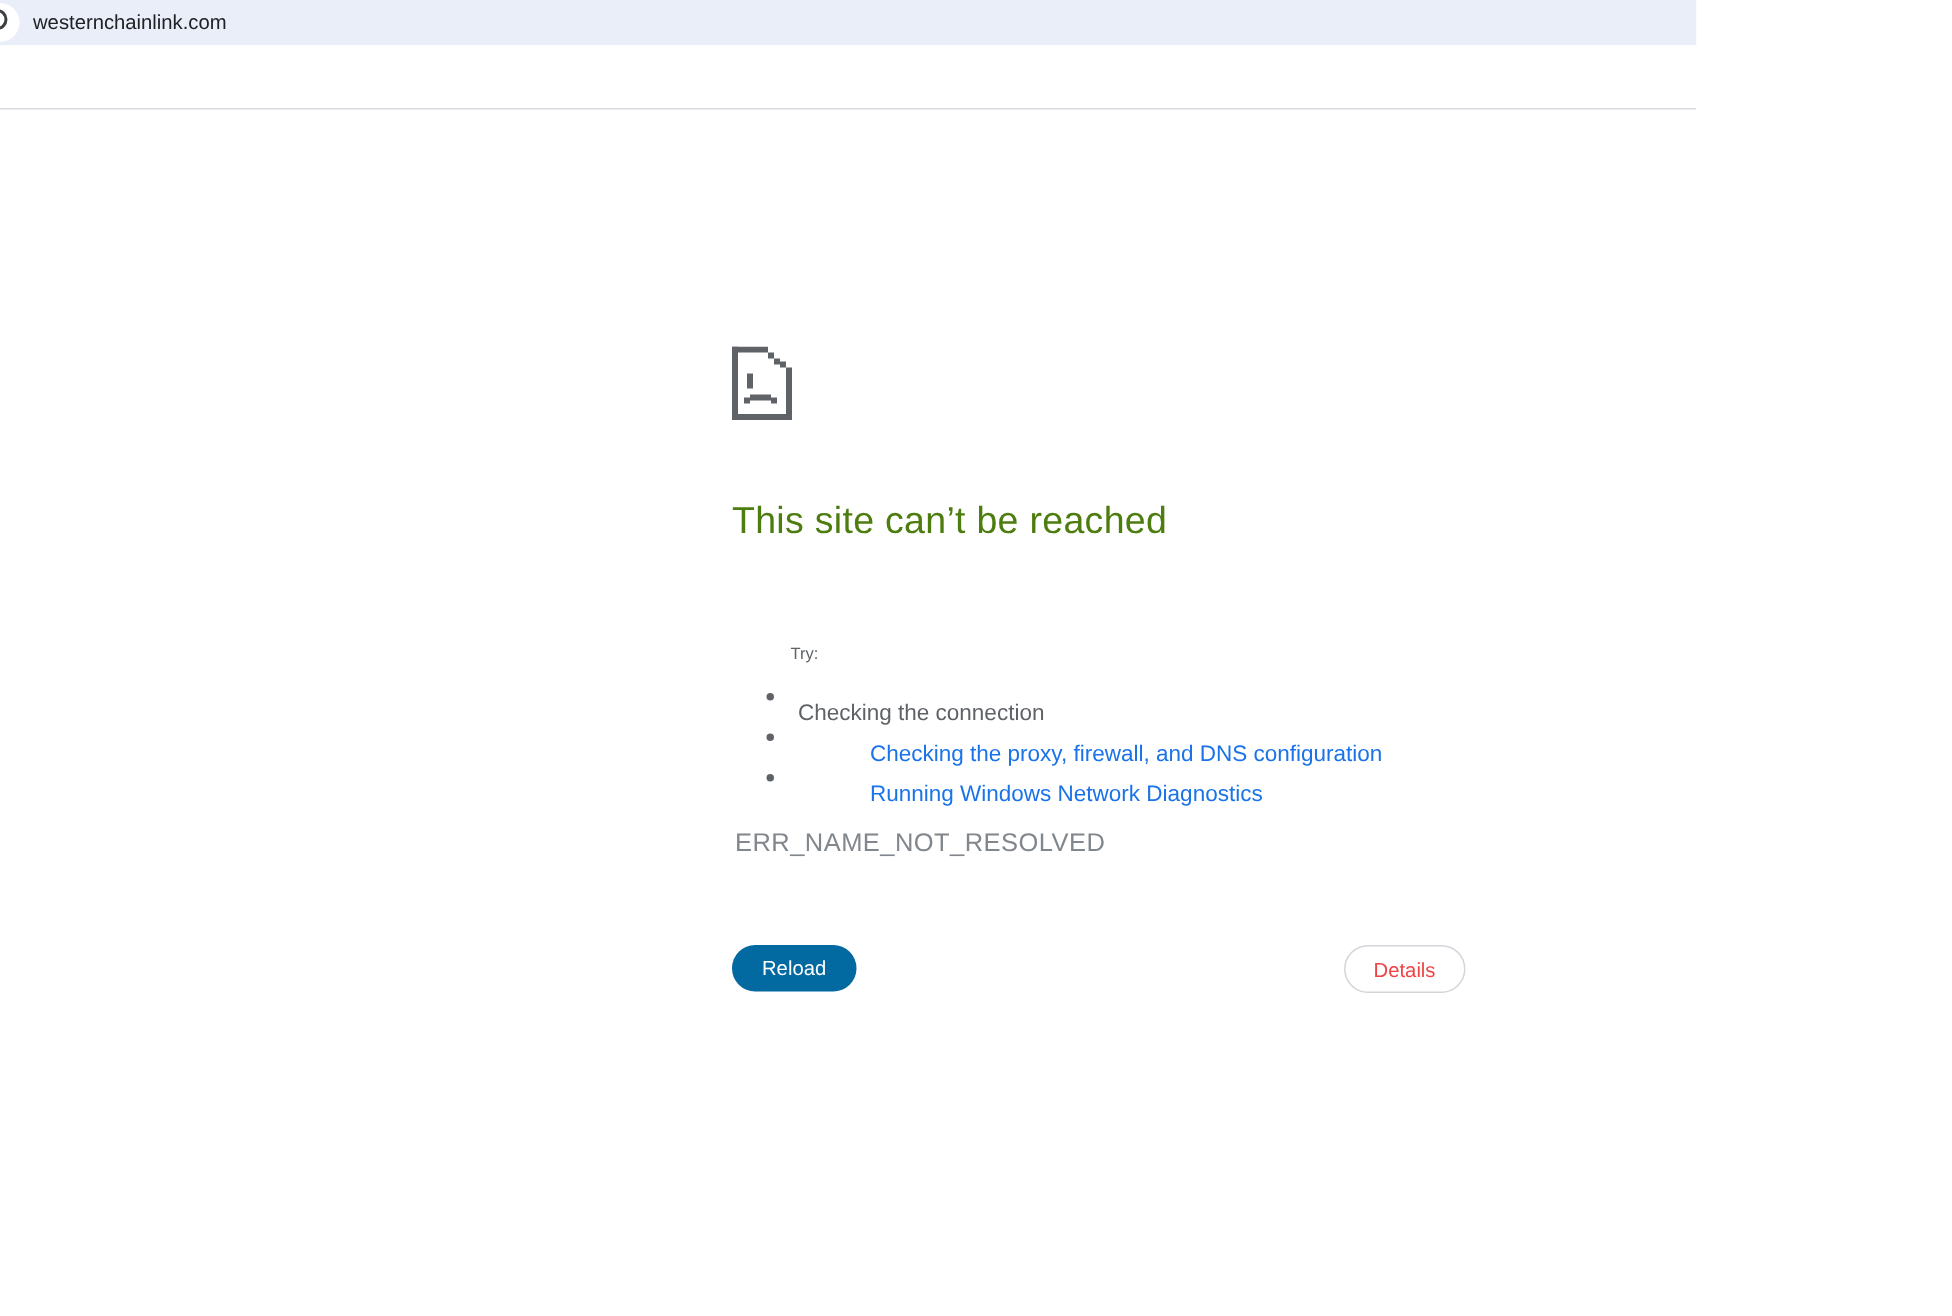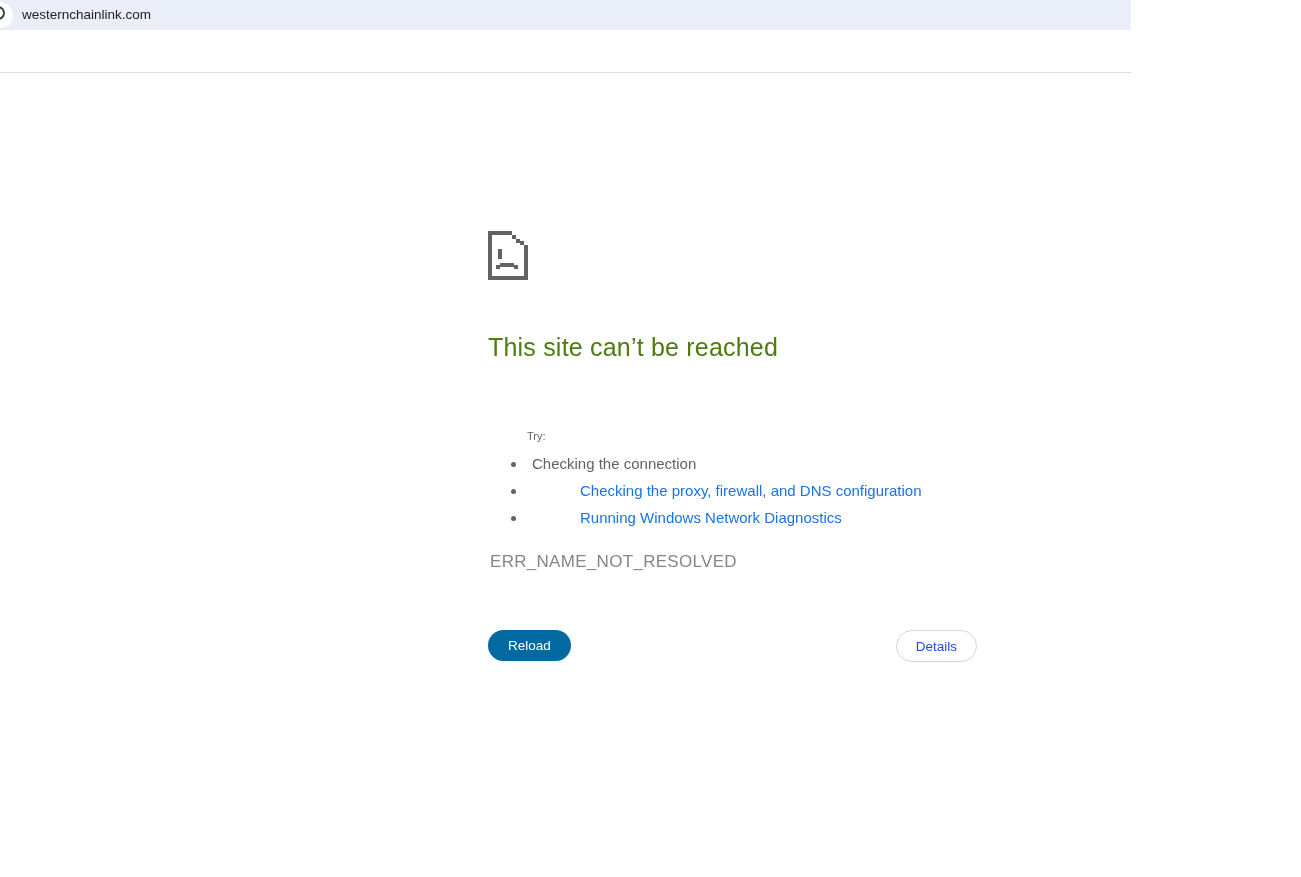--- a/index.html
+++ b/index.html
@@ -106,21 +106,21 @@
     color: #5f6368;
     white-space: nowrap;
   }
   .suggestion .bullet {
     position: absolute;
     left: 23px; top: 7px;
     width: 5px; height: 5px;
     border-radius: 50%;
     background: #5f6368;
   }
-  .suggestion .sg-text { position: absolute; left: 44px; top: 0; }
+  .suggestion .sg-text { position: absolute; left: 44px; top: 12px; }
   .suggestion.link .bullet { background: #5f6368; }
   .suggestion.link .sg-text {
     color: #1a73e8;
     cursor: pointer;
     text-decoration: none;
     margin-left: 48px;
   }
   .sg-1 { top: 455px; }
   .sg-2 { top: 482px; }
   .sg-3 { top: 509px; }
@@ -146,21 +146,21 @@
     border: none;
     border-radius: 16px;
     cursor: pointer;
   }
   .details-btn {
     position: absolute;
     right: 154px; top: 630px;
     height: 32px;
     padding: 0 19px;
     background: #ffffff;
-    color: #1d4ed8;
+    color: #ef4444;
     font-size: 13.5px;
     font-family: "Liberation Sans", sans-serif;
     border: 1px solid #d2d6da;
     border-radius: 16px;
     cursor: pointer;
   }
 </style>
 </head>
 <body>
 

